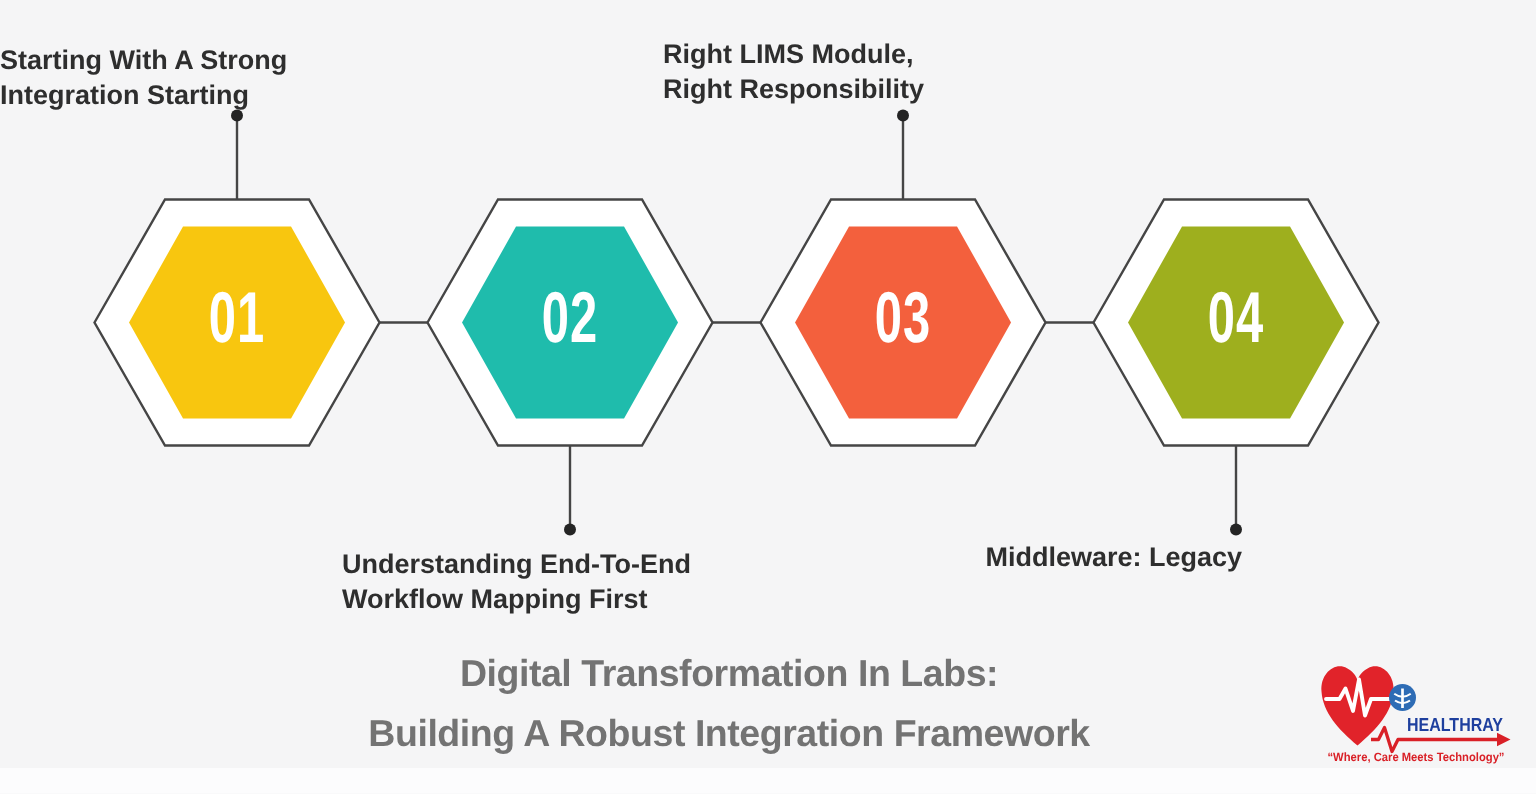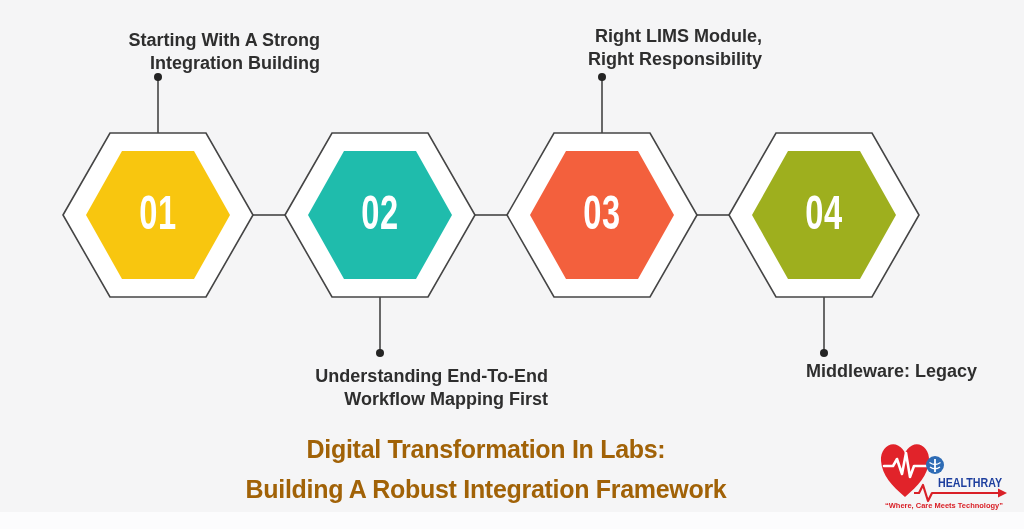--- a/index.html
+++ b/index.html
@@ -30,37 +30,37 @@
     font-weight:bold;
     font-size:48px;
     letter-spacing:1px;
     color:#ffffff;
     white-space:nowrap;
   }
 
   .step-label {
     position:absolute;
     width:320px;
-    text-align:right;
+    text-align:left;
     font-size:18px;
     line-height:23px;
     font-weight:600;
     color:#2e2e2e;
   }
 
   .title {
     position:absolute;
     left:126px; top:429px;
     width:720px;
     text-align:center;
     font-weight:bold;
     font-size:25px;
     letter-spacing:-0.3px;
     line-height:40px;
-    color:#a16207;
+    color:#737373;
   }
 
   .logo {
     position:absolute;
     left:878px; top:436px;
     width:132px; height:80px;
   }
 
   .footer-strip {
     position:absolute;
@@ -111,21 +111,21 @@
     </g>
   </svg>
 
   <div class="step-number" style="left:158px">01</div>
   <div class="step-number" style="left:380px">02</div>
   <div class="step-number" style="left:602px">03</div>
   <div class="step-number" style="left:824px">04</div>
 
   <div class="step-label" style="left:0px; top:29px">
     <div>Starting With A Strong</div>
-    <div>Integration Building</div>
+    <div>Integration Starting</div>
   </div>
   <div class="step-label" style="left:228px; top:365px">
     <div>Understanding End-To-End</div>
     <div>Workflow Mapping First</div>
   </div>
   <div class="step-label" style="left:442px; top:25px">
     <div>Right LIMS Module,</div>
     <div>Right Responsibility</div>
   </div>
   <div class="step-label" style="left:657px; top:360px">

